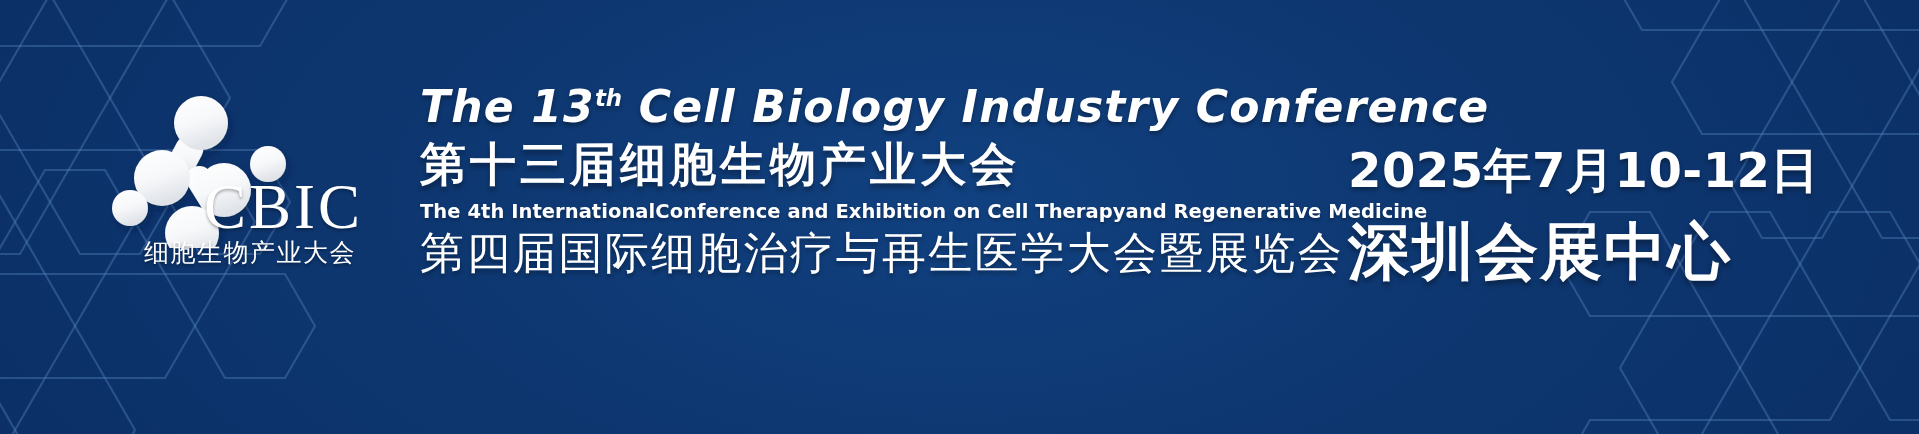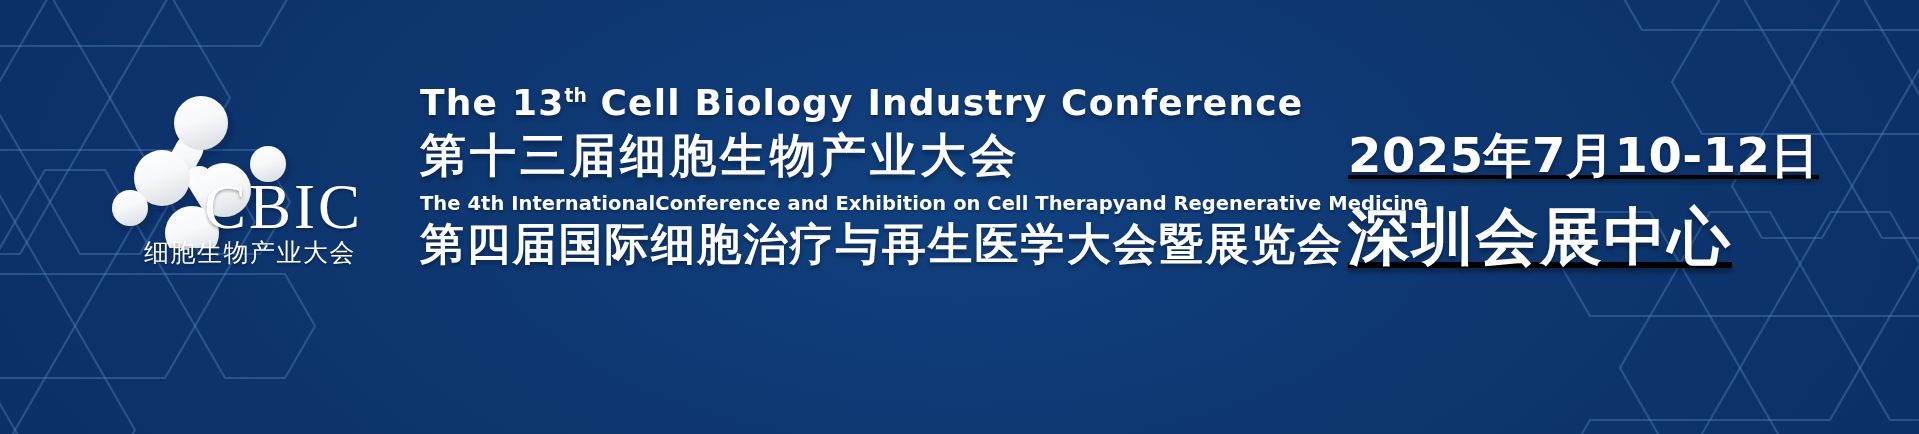--- a/index.html
+++ b/index.html
@@ -76,28 +76,29 @@
   }
 
   
   .titles {
     position: absolute;
     left: 420px;
     top: 84px;
     width: 660px;
   }
   .title-en {
-    font-size: 36px;
+    font-size: 44px;
     font-weight: bold;
     color: #ffffff;
     letter-spacing: 1.2px;
     line-height: 1.06;
     white-space: nowrap;
     text-shadow: 0 3px 4px rgba(0,0,0,0.33);
     font-family: "DejaVu Sans", sans-serif;
+    font-style: italic;
   }
   .title-en sup {
     font-size: 0.52em;
     vertical-align: super;
     letter-spacing: 0;
   }
   .title-cn {
     margin-top: 8px;
     font-size: 46px;
     font-weight: bold;
@@ -115,36 +116,35 @@
     color: #ffffff;
     letter-spacing: 0.05px;
     line-height: 1.1;
     white-space: nowrap;
     text-shadow: 0 2px 3px rgba(0,0,0,0.3);
     font-family: "DejaVu Sans", sans-serif;
   }
   .subtitle-cn {
     margin-top: 5px;
     font-size: 44px;
-    font-weight: bold;
+    font-weight: normal;
     color: #ffffff;
     letter-spacing: 2.2px;
     line-height: 1.12;
     white-space: nowrap;
     text-shadow: 0 3px 4px rgba(0,0,0,0.35);
     font-family: "DejaVu Sans", sans-serif;
   }
 
   
   .info-block {
     position: absolute;
     left: 1348px;
-    top: 128px;
+    top: 143px;
     width: 420px;
-    text-decoration: underline;
   }
   .info-date {
     font-size: 48px;
     font-weight: bold;
     color: #ffffff;
     letter-spacing: 0.5px;
     line-height: 1.14;
     white-space: nowrap;
     text-shadow: 0 3px 4px rgba(0,0,0,0.33);
     font-family: "DejaVu Sans", sans-serif;

